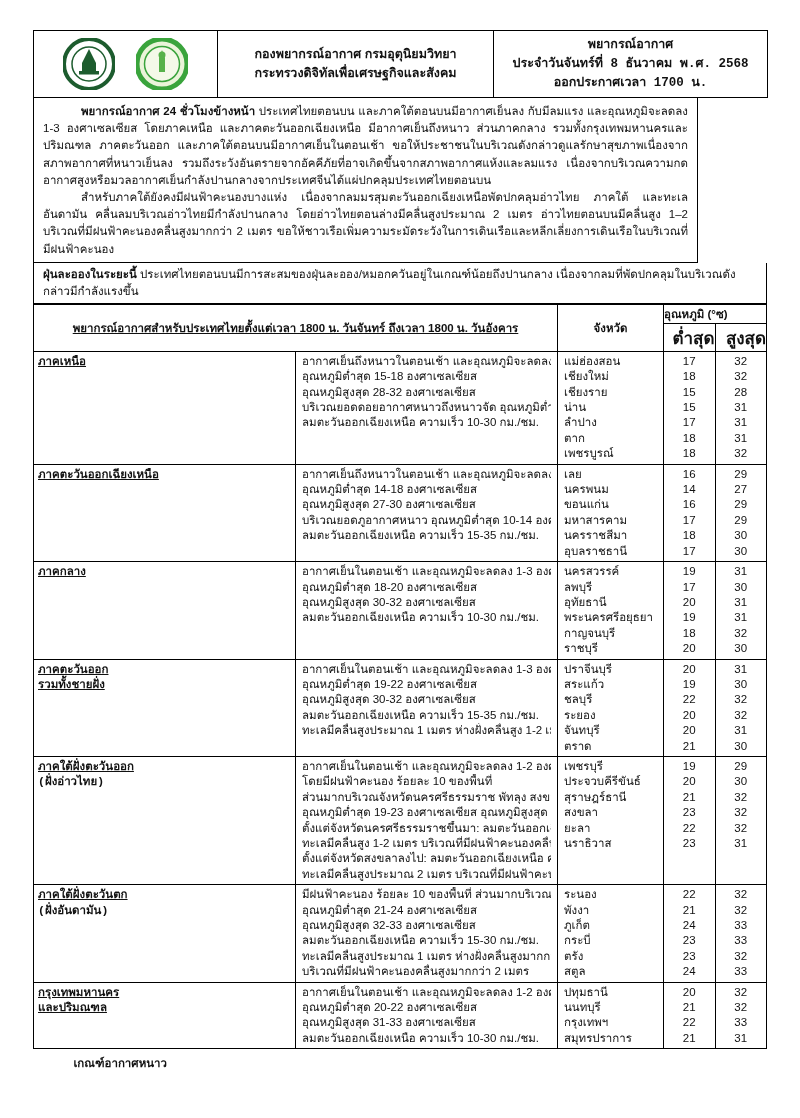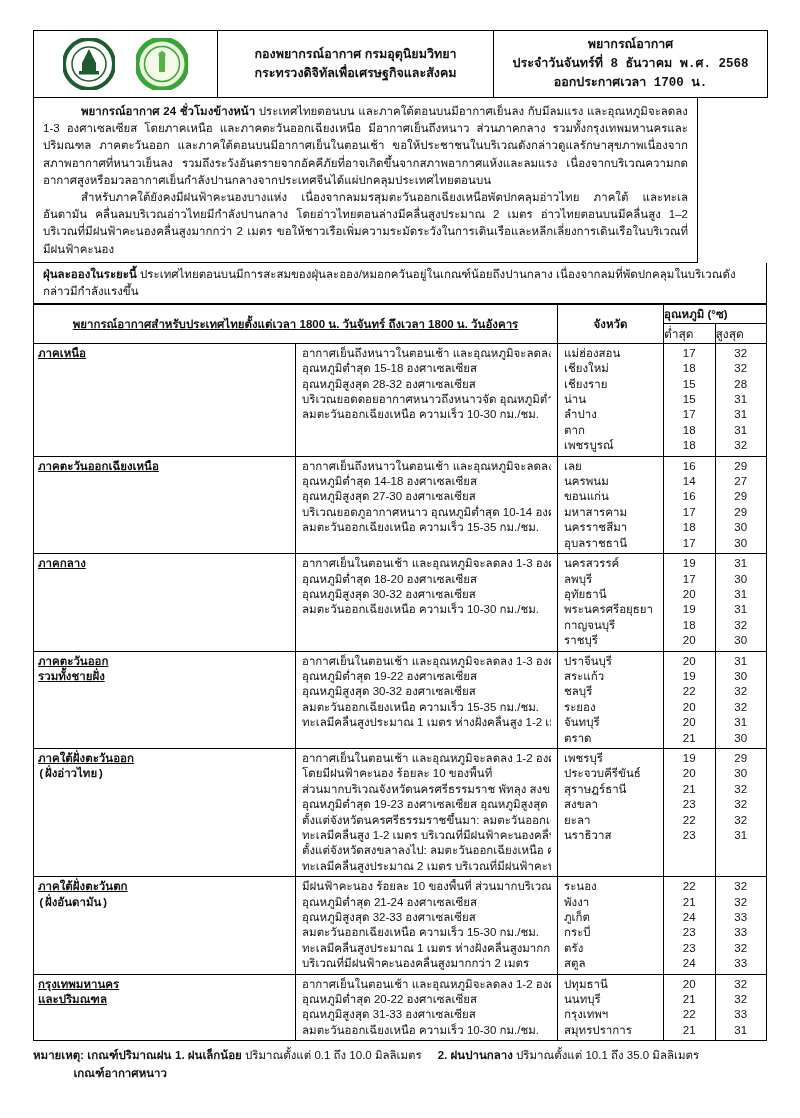--- a/index.html
+++ b/index.html
@@ -33,21 +33,21 @@
     width:734px; border:1.5px solid #000; border-top:none;
     padding:3px 9px; line-height:17px;
   }
 
   
   table.main { width:734px; border-collapse:collapse; table-layout:fixed; }
   table.main td { border:1px solid #000; vertical-align:top; }
   .th-fore { width:524px; text-align:center; vertical-align:middle !important; }
   .th-prov { width:106px; text-align:center; vertical-align:middle !important; font-weight:bold; }
   .th-temp { text-align:left; font-weight:bold; height:17px; }
-  .th-mm   { text-align:left; font-weight:normal; height:17px; font-size:12px; }
+  .th-mm   { text-align:right; font-weight:bold; height:17px; font-size:17px; }
   .c-region { width:140px; padding:2px 4px;font-family:Liberation Mono, monospace; }
   .c-details { width:384px; padding:2px 6px; }
   .c-prov { width:106px; padding:2px 6px; }
   .c-temp { width:52px; text-align:center; padding:2px 0; }
   .rname { font-weight:bold; line-height:15.4px; }
   .dline, .pline { line-height:15.4px; white-space:nowrap; overflow:hidden; }
 
   
   .notes { width:734px; margin-top:5px; }
   .nrow { display:flex; line-height:18px; }
@@ -372,24 +372,20 @@
             <div class="pline">32</div>
             <div class="pline">33</div>
             <div class="pline">31</div>
           </td>
         </tr>
       </tbody>
   </table>
 
   <div class="notes">
     <div class="nrow">
-      <div class="nlabel b">หมายเหตุ: เกณฑ์ปริมาณฝน</div>
-      <div class="ncontent"><span class="b">1. ฝนเล็กน้อย</span> <span>ปริมาณตั้งแต่ 0.1 ถึง 10.0 มิลลิเมตร</span><span class="gap"></span><span class="b">2. ฝนปานกลาง</span> <span>ปริมาณตั้งแต่ 10.1 ถึง 35.0 มิลลิเมตร</span></div>
-    </div>
-    <div class="nrow">
       <div class="nlabel"></div>
     </div>
     <div class="nrow">
       <div class="nlabel cold b">เกณฑ์อากาศหนาว</div>
     </div>
   </div>
 
 </div>
 
 </body></html>

